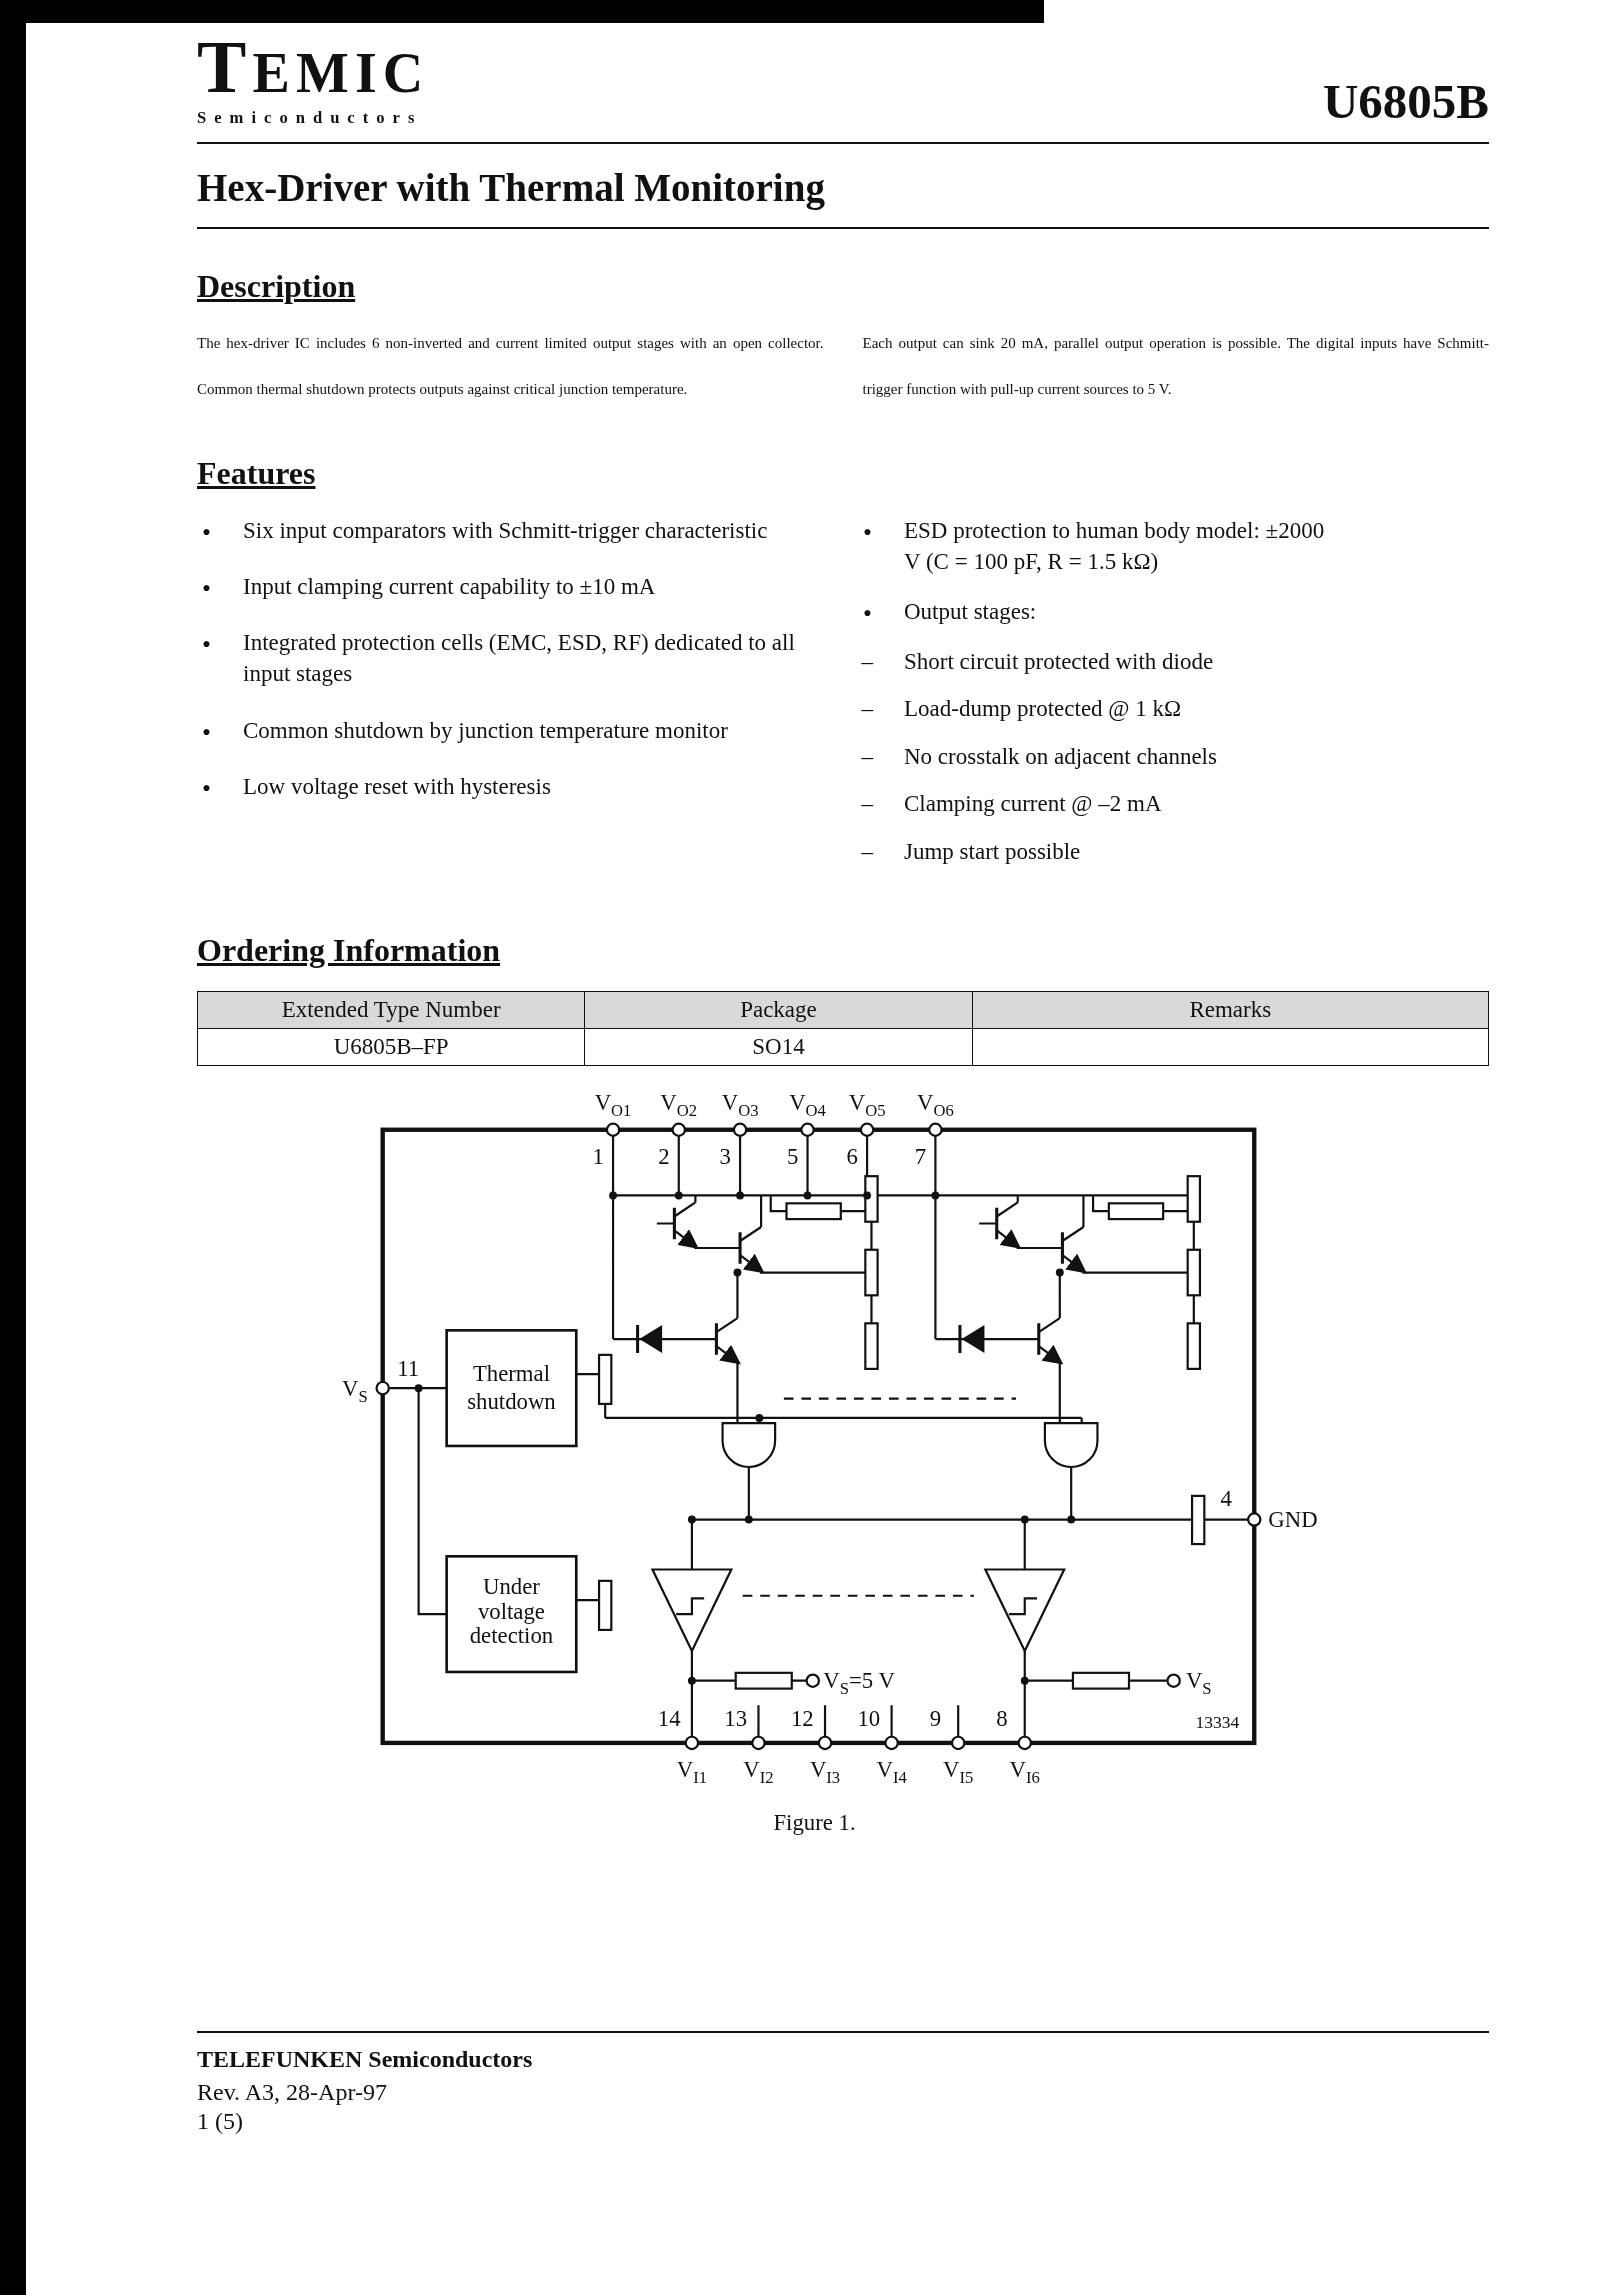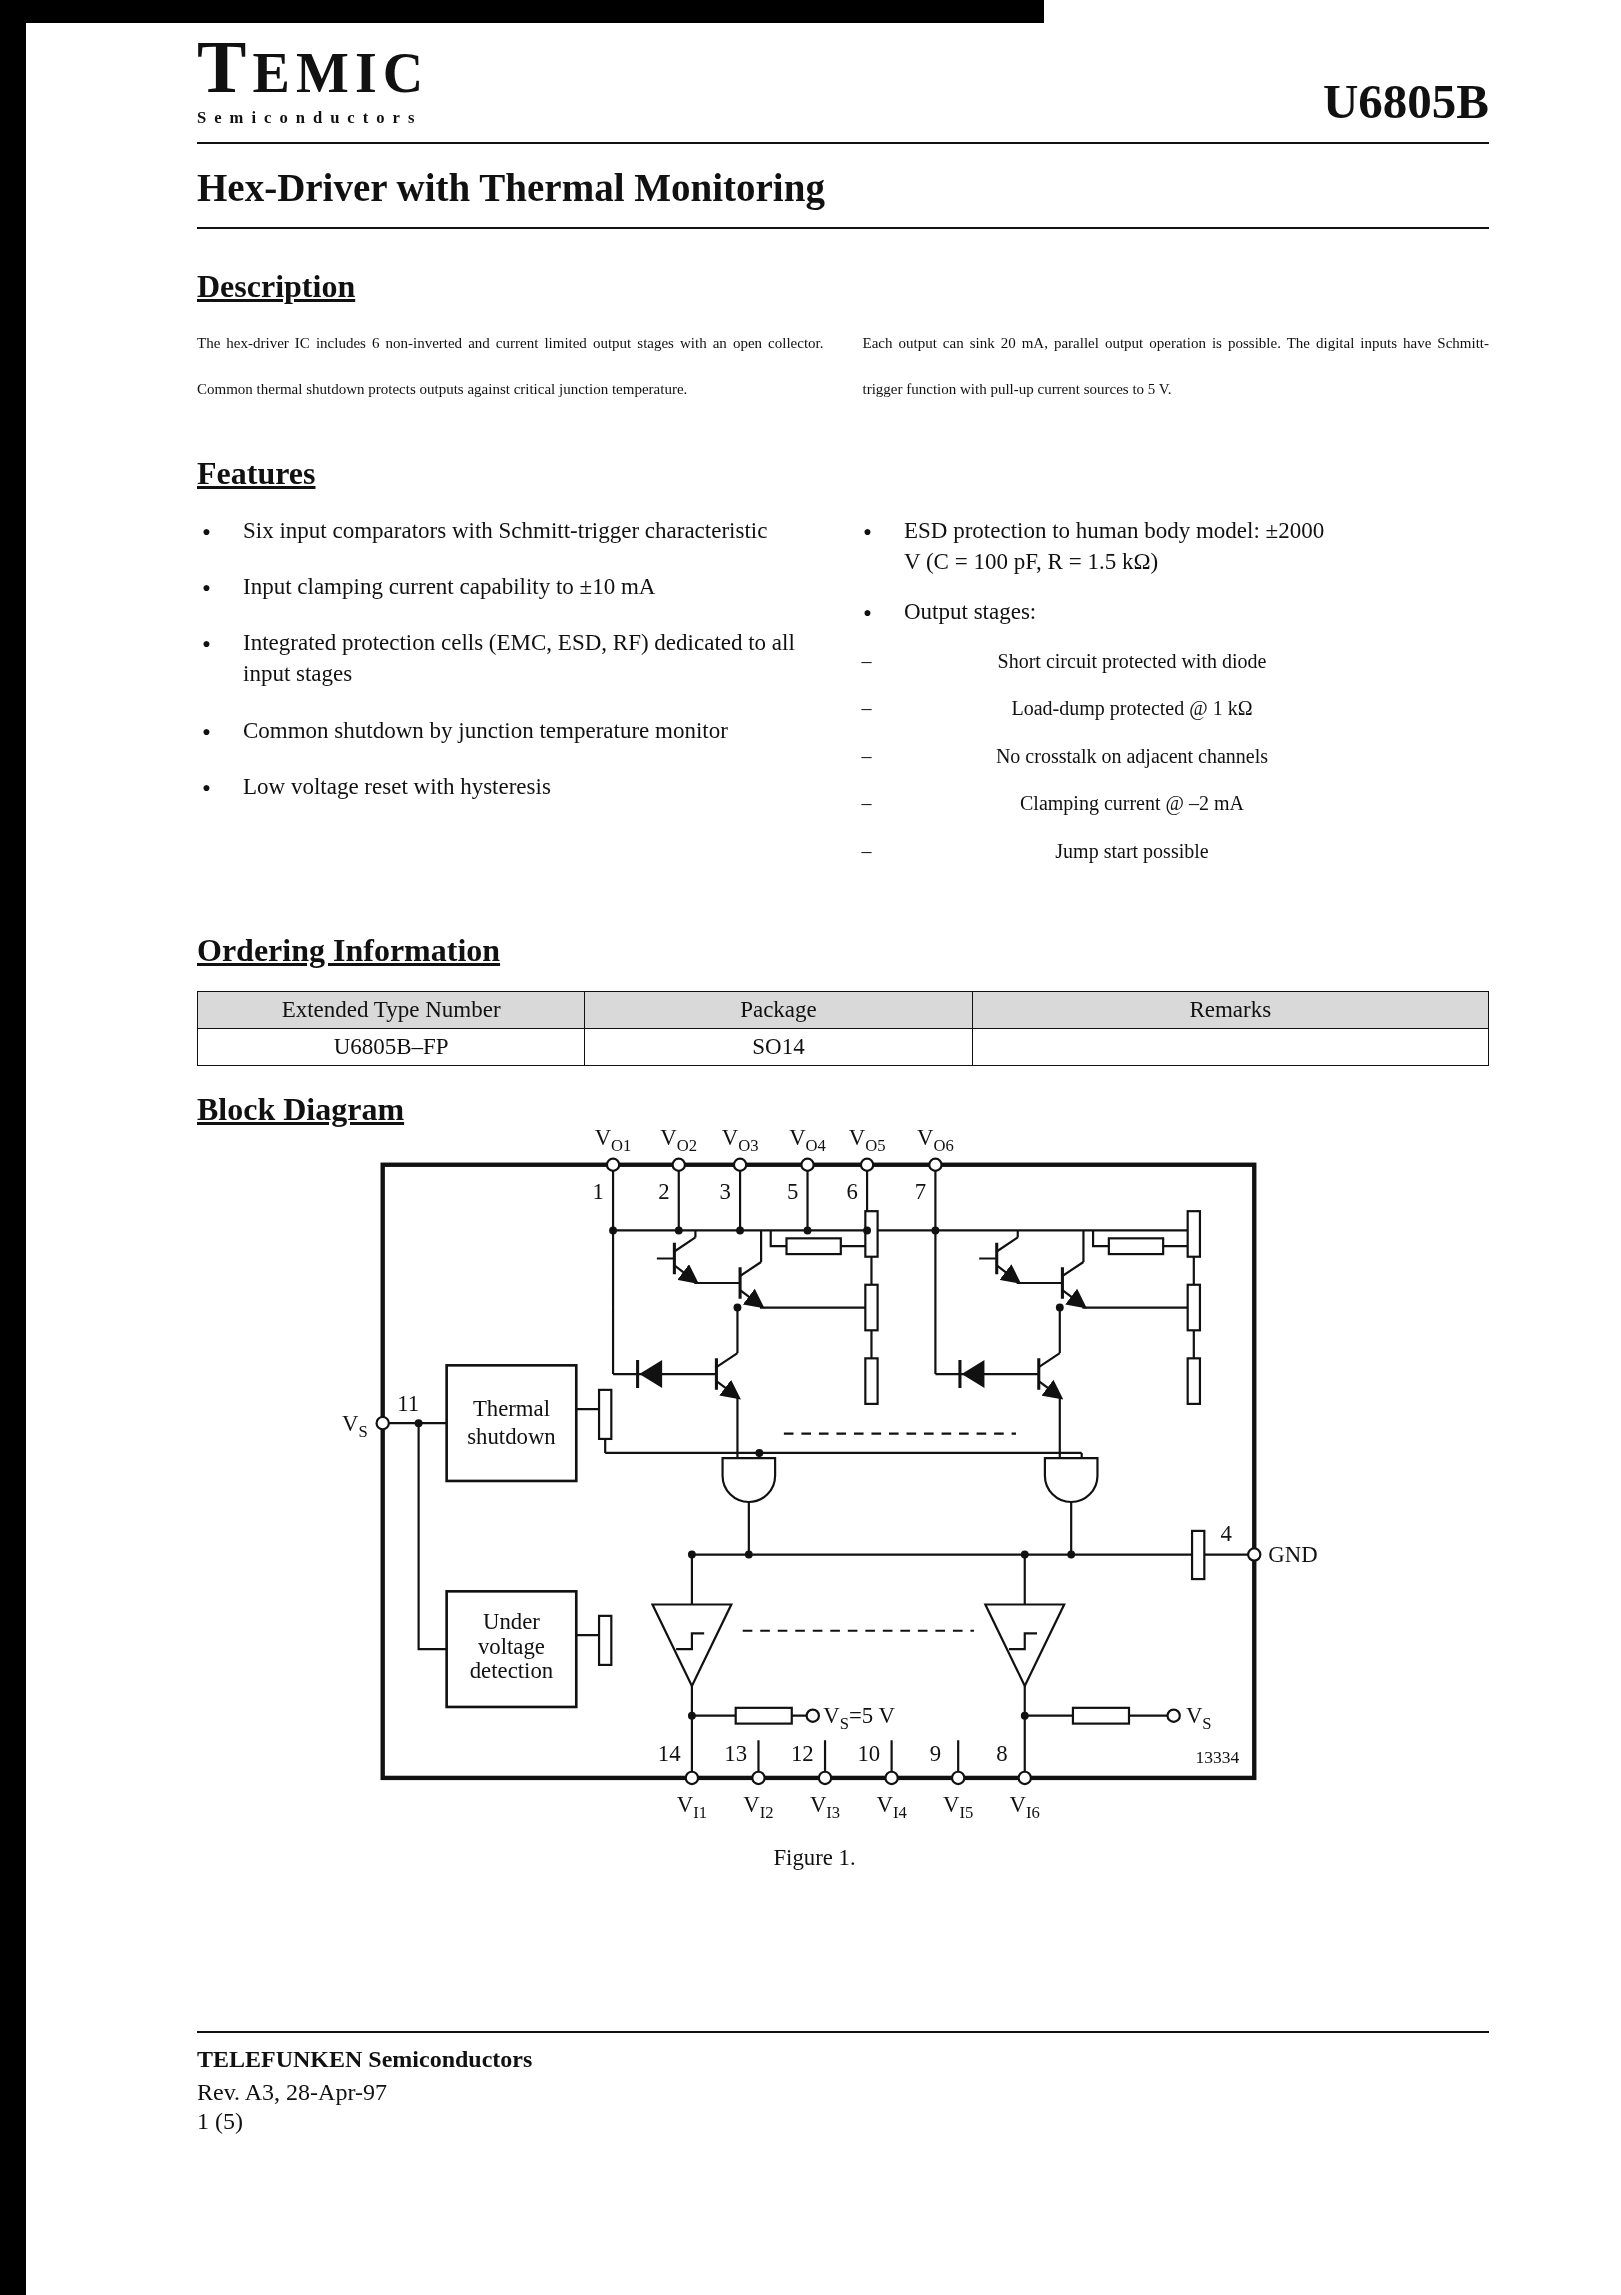--- a/index.html
+++ b/index.html
@@ -32,21 +32,21 @@
 
   
   .feat-wrap{display:flex;margin-top:23px;}
   .feat-left{width:661px;flex:none;}
   .feat-right{flex:1;}
   ul.blt{list-style:none;margin:0;padding:0;}
   ul.blt li{position:relative;padding-left:46px;font-size:23px;line-height:31px;margin-bottom:25.4px;max-width:561px;}
   .feat-right ul.blt li{max-width:438px;margin-bottom:19px;}
   ul.blt li::before{content:"●";position:absolute;left:5.3px;top:0.9px;font-size:14px;}
   ul.dash{list-style:none;margin:5.3px 0 0 0;padding:0;}
-  ul.dash li{position:relative;padding-left:46px;font-size:20px;line-height:31px;margin-bottom:16.6px;max-width:456px;text-align:center;}
+  ul.dash li{position:relative;padding-left:46px;font-size:23px;line-height:31px;margin-bottom:16.6px;max-width:456px;}
   ul.dash li::before{content:"–";position:absolute;left:3.5px;top:0;}
 
   
   table.order{border-collapse:collapse;width:100%;margin-top:23px;}
   table.order th,table.order td{border:1.8px solid #111;font-size:23px;font-weight:normal;
       text-align:center;height:36px;padding:0 11px;}
   table.order th{background:#d9d9d9;}
   col.c1{width:30%;}col.c2{width:30%;}col.c3{width:40%;}
 
   
@@ -148,21 +148,20 @@
           <tr>
             <td>U6805B–FP</td>
             <td>SO14</td>
             <td></td>
           </tr>
         </tbody>
       </table>
     </section>
 
     <section class="sec-block">
-      <h2 class="sec">Block Diagram</h2>
 
       <svg class="diagram" width="1292" height="771" viewBox="225 0 1475 880">
         <defs>
           <marker id="arr" markerWidth="9" markerHeight="9" refX="7" refY="4.5" orient="auto">
             <path d="M0,0 L9,4.5 L0,9 z" fill="#111"></path>
           </marker>
         </defs>
 
         <rect class="w5" x="437" y="43" width="995" height="700"></rect>
 

